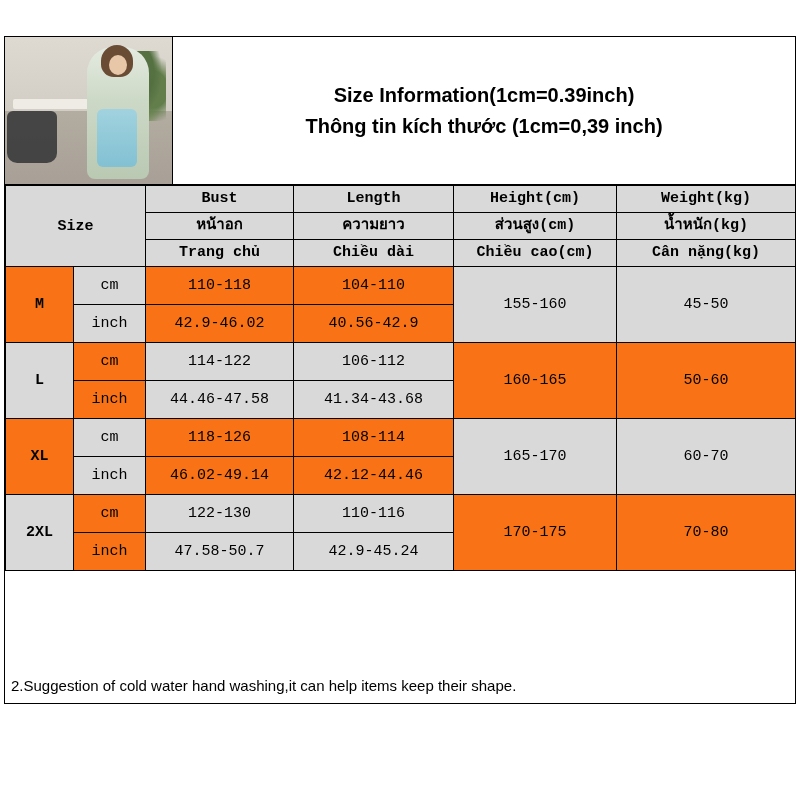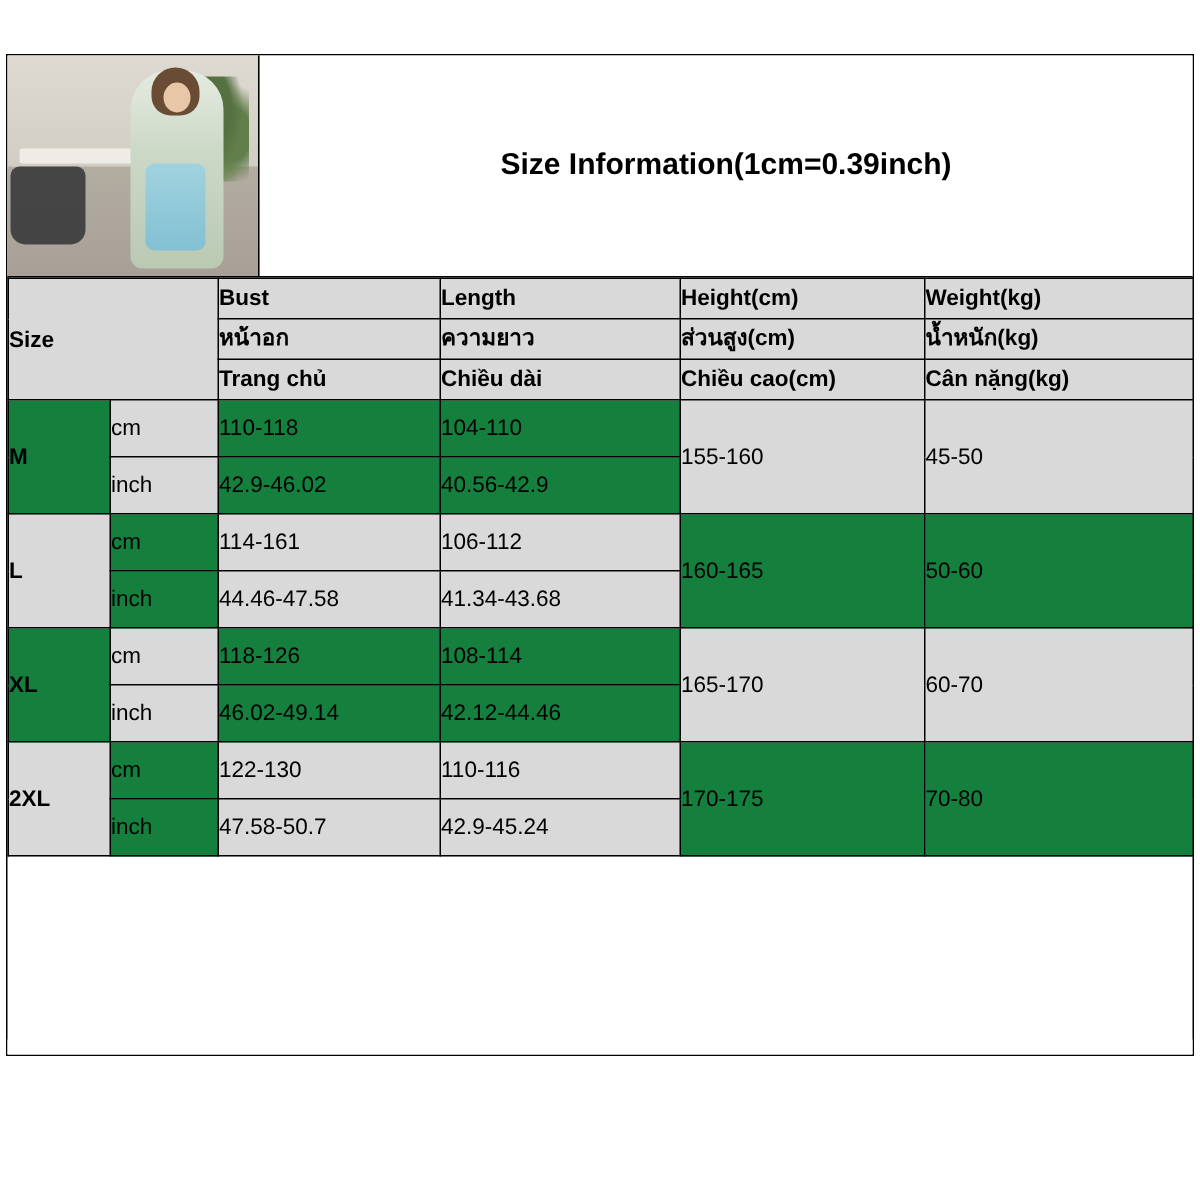--- a/index.html
+++ b/index.html
@@ -135,27 +135,28 @@
   }
 
   
   table.size-table {
     width: 100%;
     border-collapse: collapse;
     table-layout: fixed;
   }
   table.size-table td, table.size-table th {
     border: 1px solid #000;
-    text-align: left;
+    text-align: center;
     vertical-align: middle;
     font-size: 15px;
     padding: 0;
+    font-family: Liberation Mono, monospace;
   }
   .gray { background: #d9d9d9; }
-  .white { background: #15803d; }
+  .white { background: #f97316; }
   .hdr-label {
     font-weight: bold;
     font-size: 18px;
     margin-top: 16px;
   }
   .hdr-sub {
     font-weight: bold;
     font-size: 15px;
     line-height: 26px;
     height: 26px;
@@ -211,20 +212,21 @@
           <div class="desk"></div>
           <div class="chair"></div>
           <div class="person"></div>
           <div class="hair"></div>
           <div class="face"></div>
           <div class="towel"></div>
         </div>
       </div>
       <div class="title-cell">
         <div class="title-line">Size Information(1cm=0.39inch)</div>
+        <div class="title-line">Thông tin kích thước (1cm=0,39 inch)</div>
       </div>
     </div>
 
     <table class="size-table">
       <colgroup>
         <col class="c-size">
         <col class="c-unit">
         <col class="c-bust">
         <col class="c-length">
         <col class="c-height">
@@ -262,21 +264,21 @@
         </tr>
         <tr style="height:38px;">
           <td class="gray unit-cell">inch</td>
           <td class="white val-cell">42.9-46.02</td>
           <td class="white val-cell">40.56-42.9</td>
         </tr>
 
         <tr style="height:38px;">
           <td class="gray size-name" rowspan="2">L</td>
           <td class="white unit-cell">cm</td>
-          <td class="gray val-cell">114-161</td>
+          <td class="gray val-cell">114-122</td>
           <td class="gray val-cell">106-112</td>
           <td class="white hw-cell" rowspan="2">160-165</td>
           <td class="white hw-cell" rowspan="2">50-60</td>
         </tr>
         <tr style="height:38px;">
           <td class="white unit-cell">inch</td>
           <td class="gray val-cell">44.46-47.58</td>
           <td class="gray val-cell">41.34-43.68</td>
         </tr>
 
@@ -304,16 +306,17 @@
         </tr>
         <tr style="height:38px;">
           <td class="white unit-cell">inch</td>
           <td class="gray val-cell">47.58-50.7</td>
           <td class="gray val-cell">42.9-45.24</td>
         </tr>
       </tbody>
     </table>
 
     <div class="attention">
+      <p>2.Suggestion of cold water hand washing,it can help items keep their shape.</p>
     </div>
 
   </div>
 </div>
 
 </body></html>

